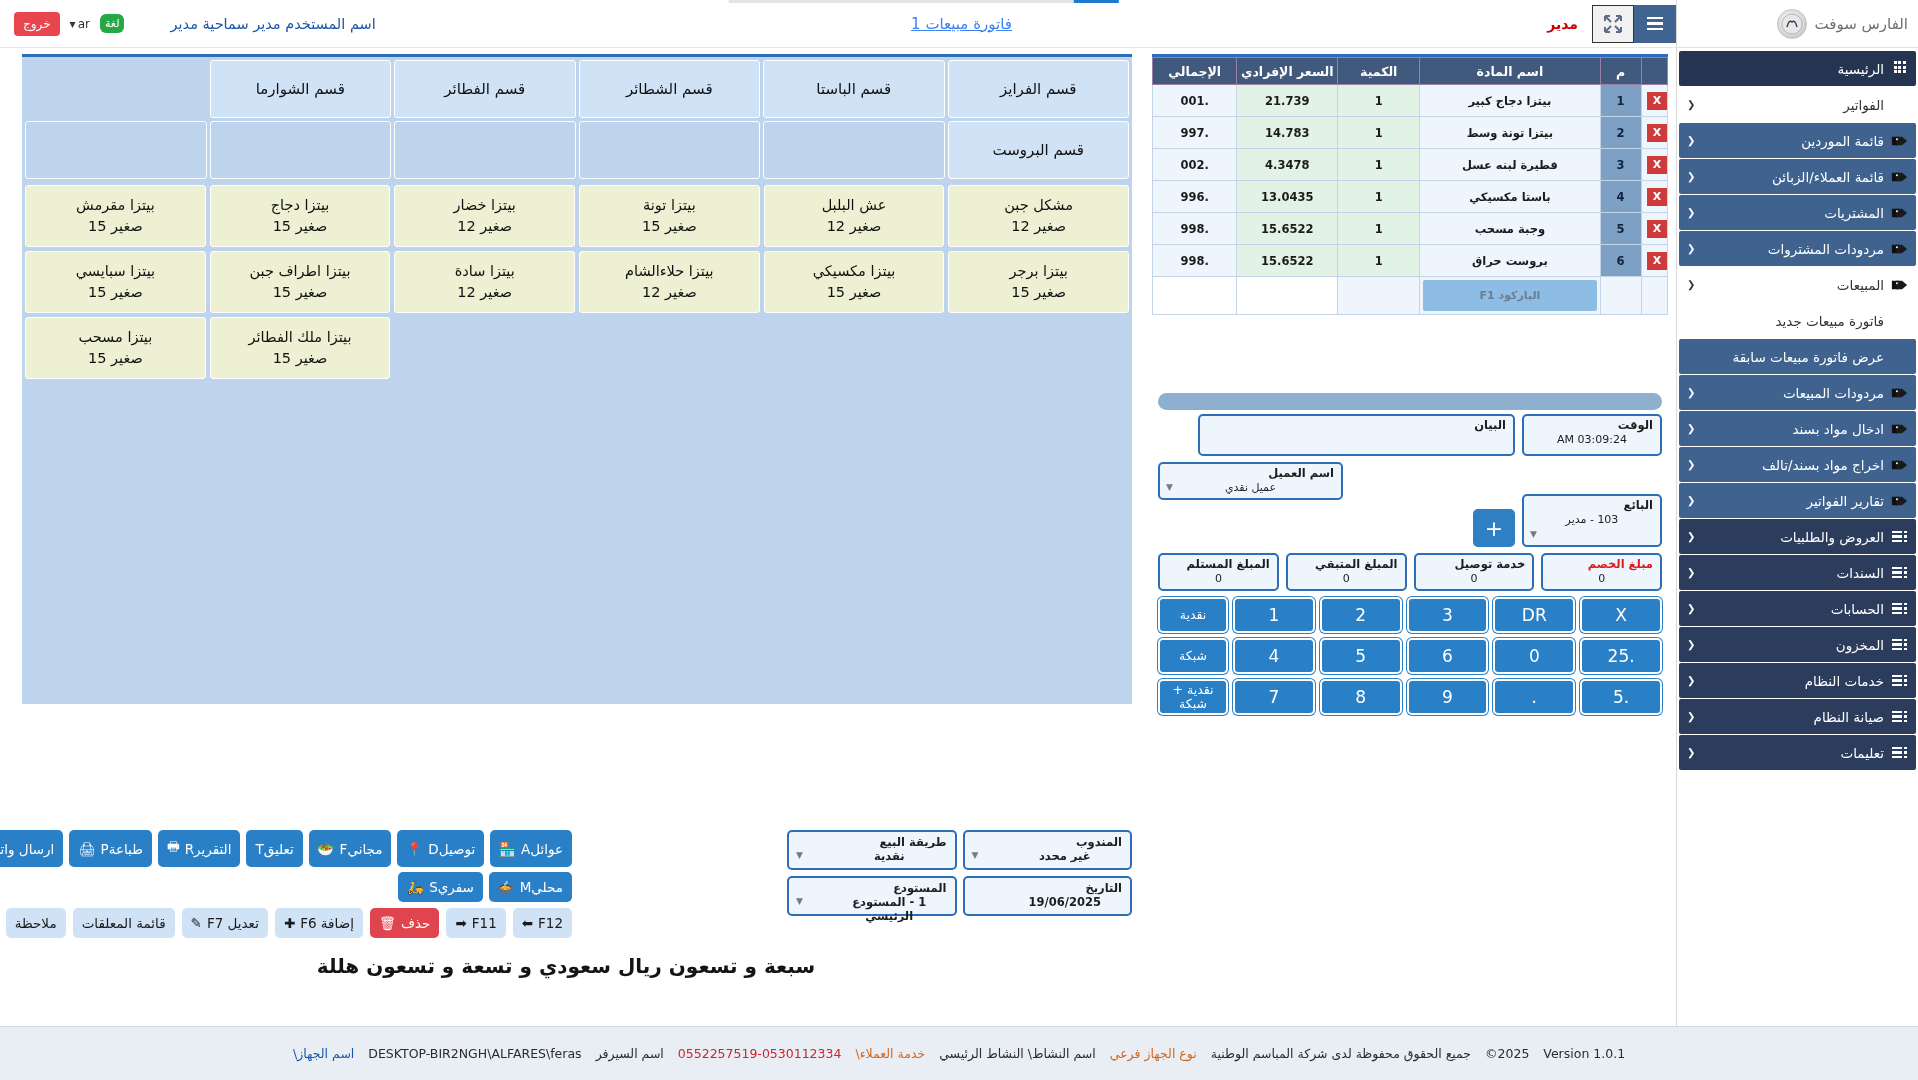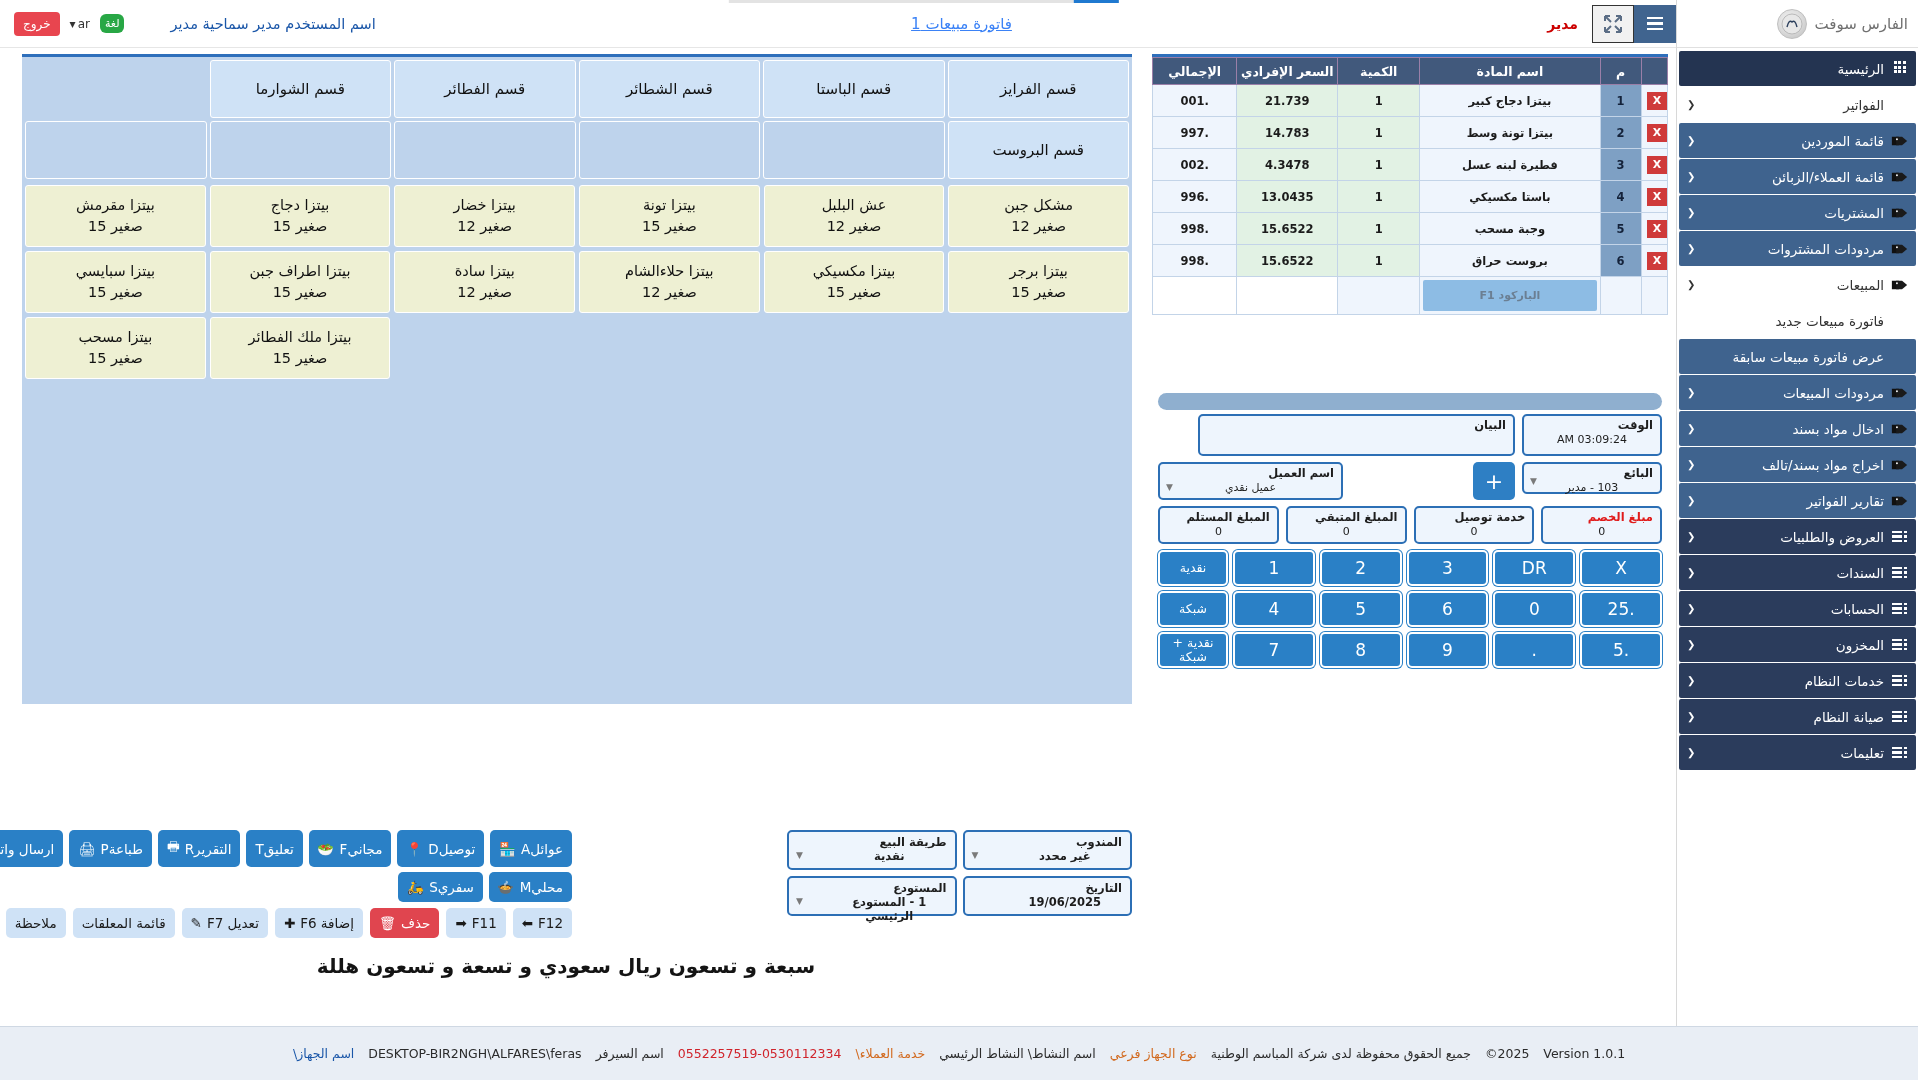--- a/index.html
+++ b/index.html
@@ -656,21 +656,21 @@
           <span class="lbl">الوقت</span>
           <span class="val">AM 03:09:24</span>
         </div>
         <div class="field" style="flex:1; height:42px;margin-left:40px;">
           <span class="lbl">البيان</span>
           <span class="val"></span>
         </div>
       </div>
 
       <div class="row-flex">
-        <div class="field select" style="flex:0 0 140px; height:32px;">
+        <div class="field select" style="flex:0 0 140px; height:53px;margin-top:32px;">
           <span class="lbl">البائع</span>
           <span class="val">103 - مدير</span>
           <span class="caret-dn">▼</span>
         </div>
         <div class="plus-btn">+</div>
         <div style="flex:1"></div>
         <div class="field select" style="flex:0 0 185px; height:38px;">
           <span class="lbl">اسم العميل</span>
           <span class="val">عميل نقدي</span>
           <span class="caret-dn">▼</span>

